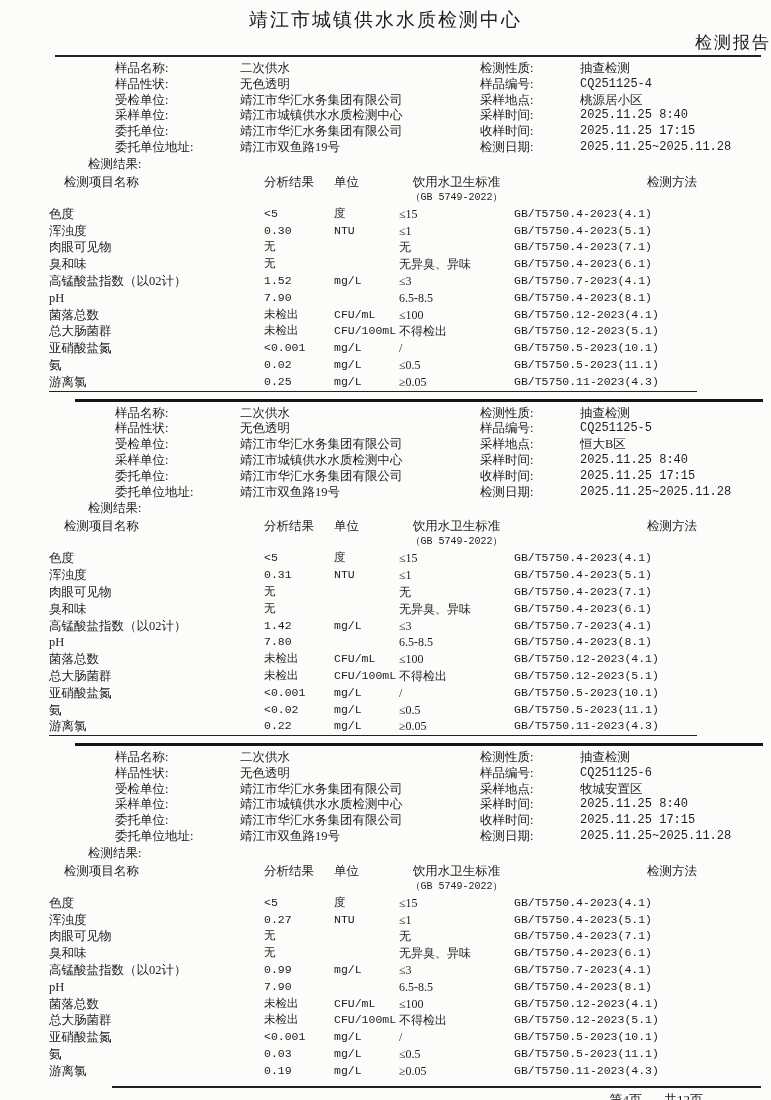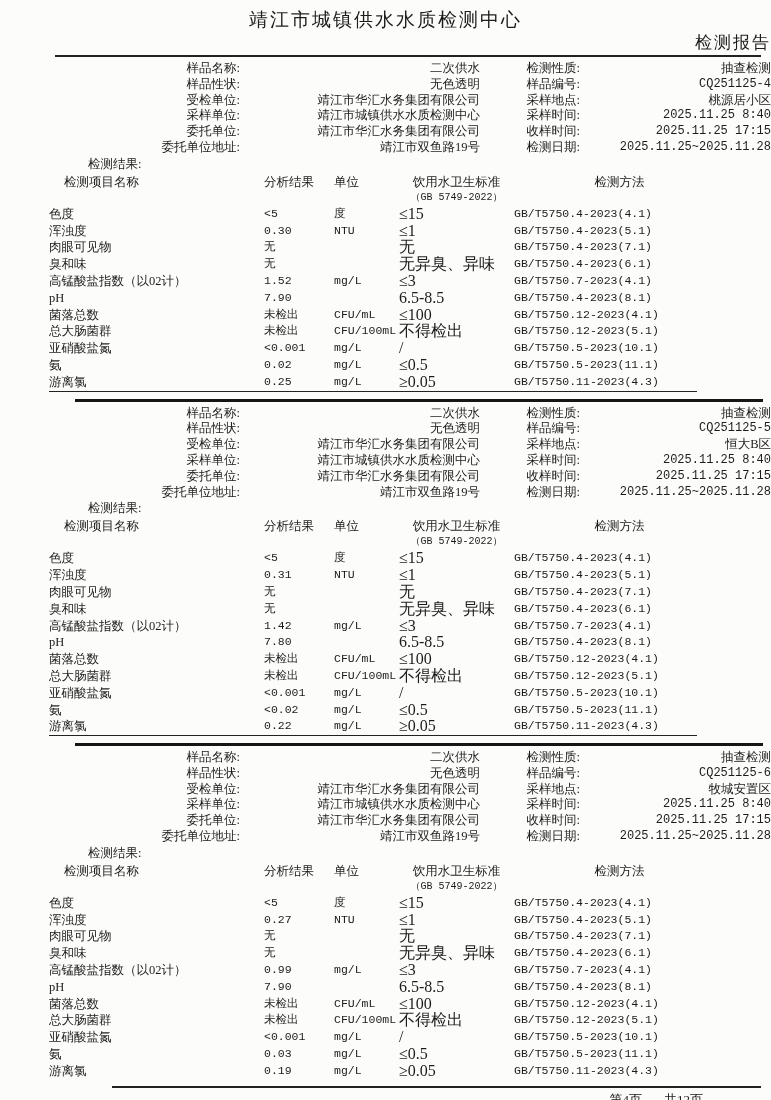--- a/index.html
+++ b/index.html
@@ -16,50 +16,50 @@
   }
   .org-title{padding-top:7px;text-align:center;font-size:19px;letter-spacing:2px;}
   .report-title{text-align:right;font-size:17px;letter-spacing:2px;line-height:20px;}
   .title-rule{margin:2px 10px 0 55px;border-top:2px solid #222;}
 
   .section{padding-top:4px;}
   .info-grid{
     margin-left:115px;
     display:grid;
     grid-template-columns:125px 240px 100px auto;
-    font-size:12.5px;line-height:15.8px;text-align:right;
+    font-size:12.5px;line-height:15.8px;
   }
   .lbl{white-space:nowrap;}
   .val{white-space:nowrap;}
   .mono{font-family:"Liberation Mono","DejaVu Sans Mono",monospace;font-size:12px;}
   .results-label{margin-left:88px;font-size:12.5px;line-height:16px;}
 
   table.results{
     margin-left:49px;margin-top:1px;
     border-collapse:collapse;table-layout:fixed;width:648px;
   }
   table.results.closed{border-bottom:1px solid #222;}
   col.w0{width:215px}col.w1{width:70px}col.w2{width:65px}col.w3{width:115px}col.w4{width:183px}
   thead th{
     font-weight:normal;font-size:12.5px;vertical-align:top;
     padding:2px 0 1px 0;line-height:15px;
   }
   th.h0{text-align:left;padding-left:15px;}
   th.h1,th.h2{text-align:left;}
   th.h3{}
-  th.h4{text-align:center;padding-left:28px;}
+  th.h4{text-align:right;padding-left:28px;}
   .std2{font-family:"Liberation Mono","DejaVu Sans Mono",monospace;font-size:10px;}
   tbody td{
     font-size:12.5px;height:16.8px;line-height:16.8px;
     padding:0;vertical-align:middle;white-space:nowrap;overflow:hidden;
   }
   tbody td.c1,tbody td.c2,tbody td.c4{
     font-family:"Liberation Mono","DejaVu Sans Mono",monospace;font-size:11.5px;
   }
-  tbody td.c3{font-size:16px;}
+  tbody td.c3{font-size:12px;}
   .section-sep{margin:7px 8px 0 75px;border-top:3px solid #161616;}
 
   .footer-rule{margin:6px 10px 0 112px;border-top:2px solid #222;}
   .footer{margin:3px 68px 0 0;text-align:right;font-size:13px;}
   .footer .gap{display:inline-block;width:22px;}
 </style>
 </head>
 <body>
 
 <div class="page">

